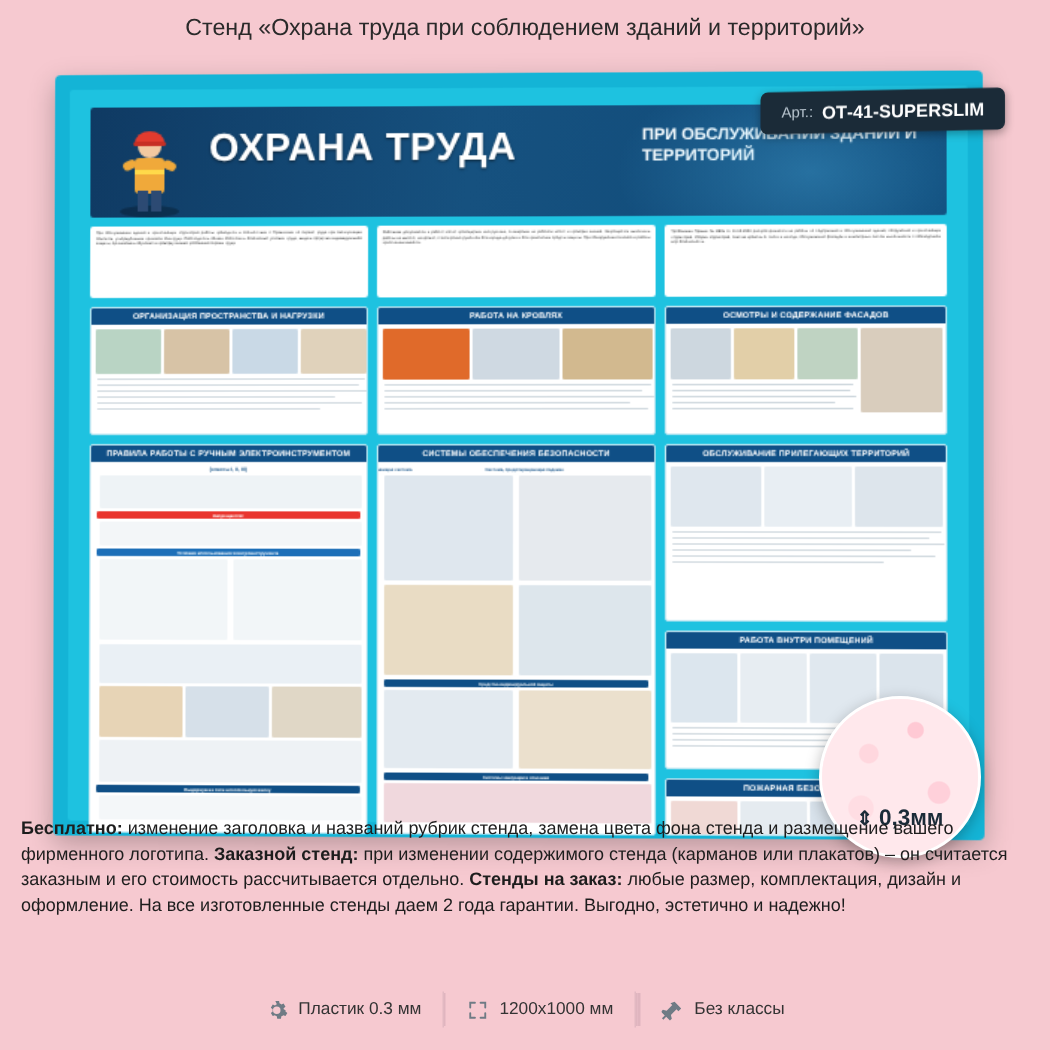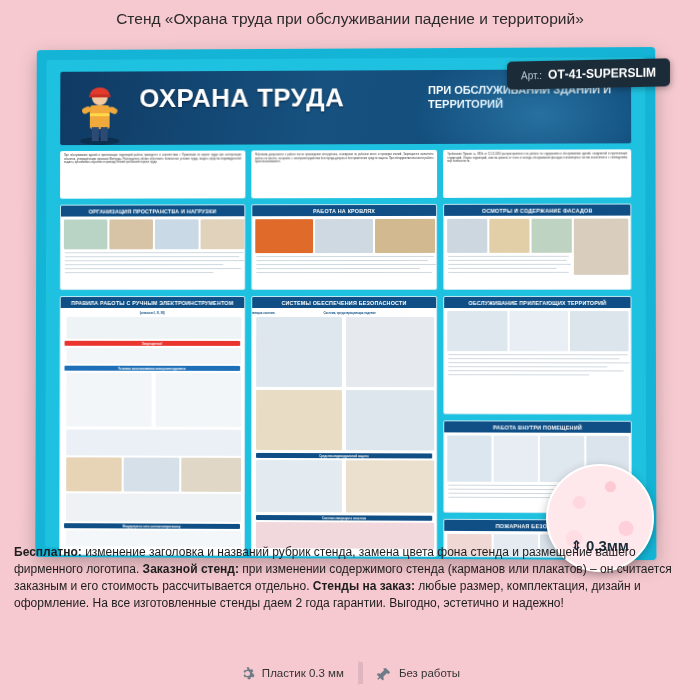--- a/index.html
+++ b/index.html
@@ -146,21 +146,21 @@
     border-right:1px solid #e2b9c2;
     font-size:11.5px;color:#333;
   }
   .feat:last-child{border-right:none;}
   .feat svg{display:block;}
   .sep{width:1px;height:22px;background:#e0b5bf;}
 </style>
 </head>
 <body>
 
-<div class="page-title">Стенд «Охрана труда при обслуживании падение и территорий»</div>
+<div class="page-title">Стенд «Охрана труда при соблюдением зданий и территорий»</div>
 
 <div class="board-wrap">
 
   <div class="board">
     <div class="board-inner">
 
       <div class="banner">
         <svg class="banner-worker" viewBox="0 0 64 70">
           <ellipse cx="32" cy="66" rx="20" ry="4" fill="rgba(0,0,0,.25)"></ellipse>
           <rect x="22" y="30" width="20" height="24" rx="3" fill="#f0a93a"></rect>
@@ -337,26 +337,34 @@
 <div class="features">
 
   <div class="feat">
     <svg width="15" height="15" viewBox="0 0 24 24">
       <path fill="#6f7b85" d="M12 8a4 4 0 100 8 4 4 0 000-8zm9.4 4a7.4 7.4 0 01-.1 1.2l2 1.6-2 3.4-2.4-1a7.6 7.6 0 01-2 1.2l-.4 2.6h-4l-.4-2.6a7.6 7.6 0 01-2-1.2l-2.4 1-2-3.4 2-1.6a7.4 7.4 0 010-2.4l-2-1.6 2-3.4 2.4 1a7.6 7.6 0 012-1.2L10.5 2h4l.4 2.6a7.6 7.6 0 012 1.2l2.4-1 2 3.4-2 1.6c.06.4.1.8.1 1.2z"></path>
     </svg>
     <span>Пластик 0.3 мм</span>
   </div>
   <div class="sep"></div>
 
+  <div class="feat">
+    <svg width="15" height="15" viewBox="0 0 24 24">
+      <g fill="none" stroke="#6f7b85" stroke-width="2" stroke-linecap="round">
+        <path d="M4 9V4h5M20 9V4h-5M4 15v5h5M20 15v5h-5"></path>
+      </g>
+    </svg>
+    <span>1200х1000 мм</span>
+  </div>
   <div class="sep"></div>
 
   <div class="sep"></div>
 
   <div class="sep"></div>
 
   <div class="feat">
     <svg width="15" height="15" viewBox="0 0 24 24">
       <path fill="#6f7b85" d="M14 3l7 7-3 3-2-2-6 6 1 4-2 2-4-4-3 3-1.5-1.5 3-3-4-4 2-2 4 1 6-6-2-2z"></path>
     </svg>
-    <span>Без работы</span>
+    <span>Без классы</span>
   </div>
 
 </div>
 
 </body></html>

